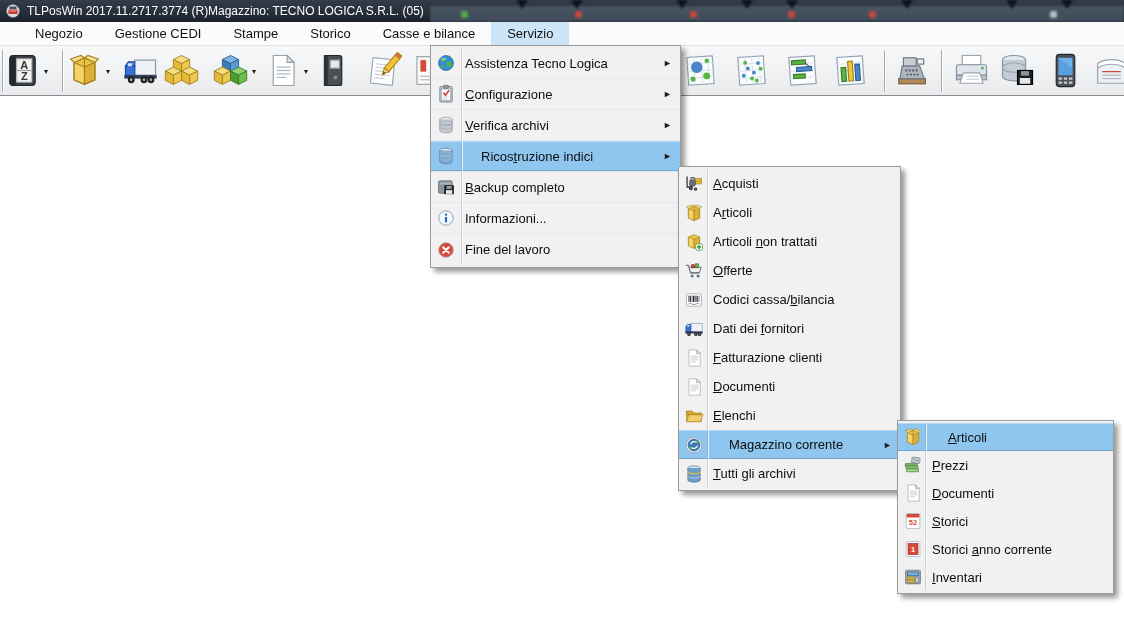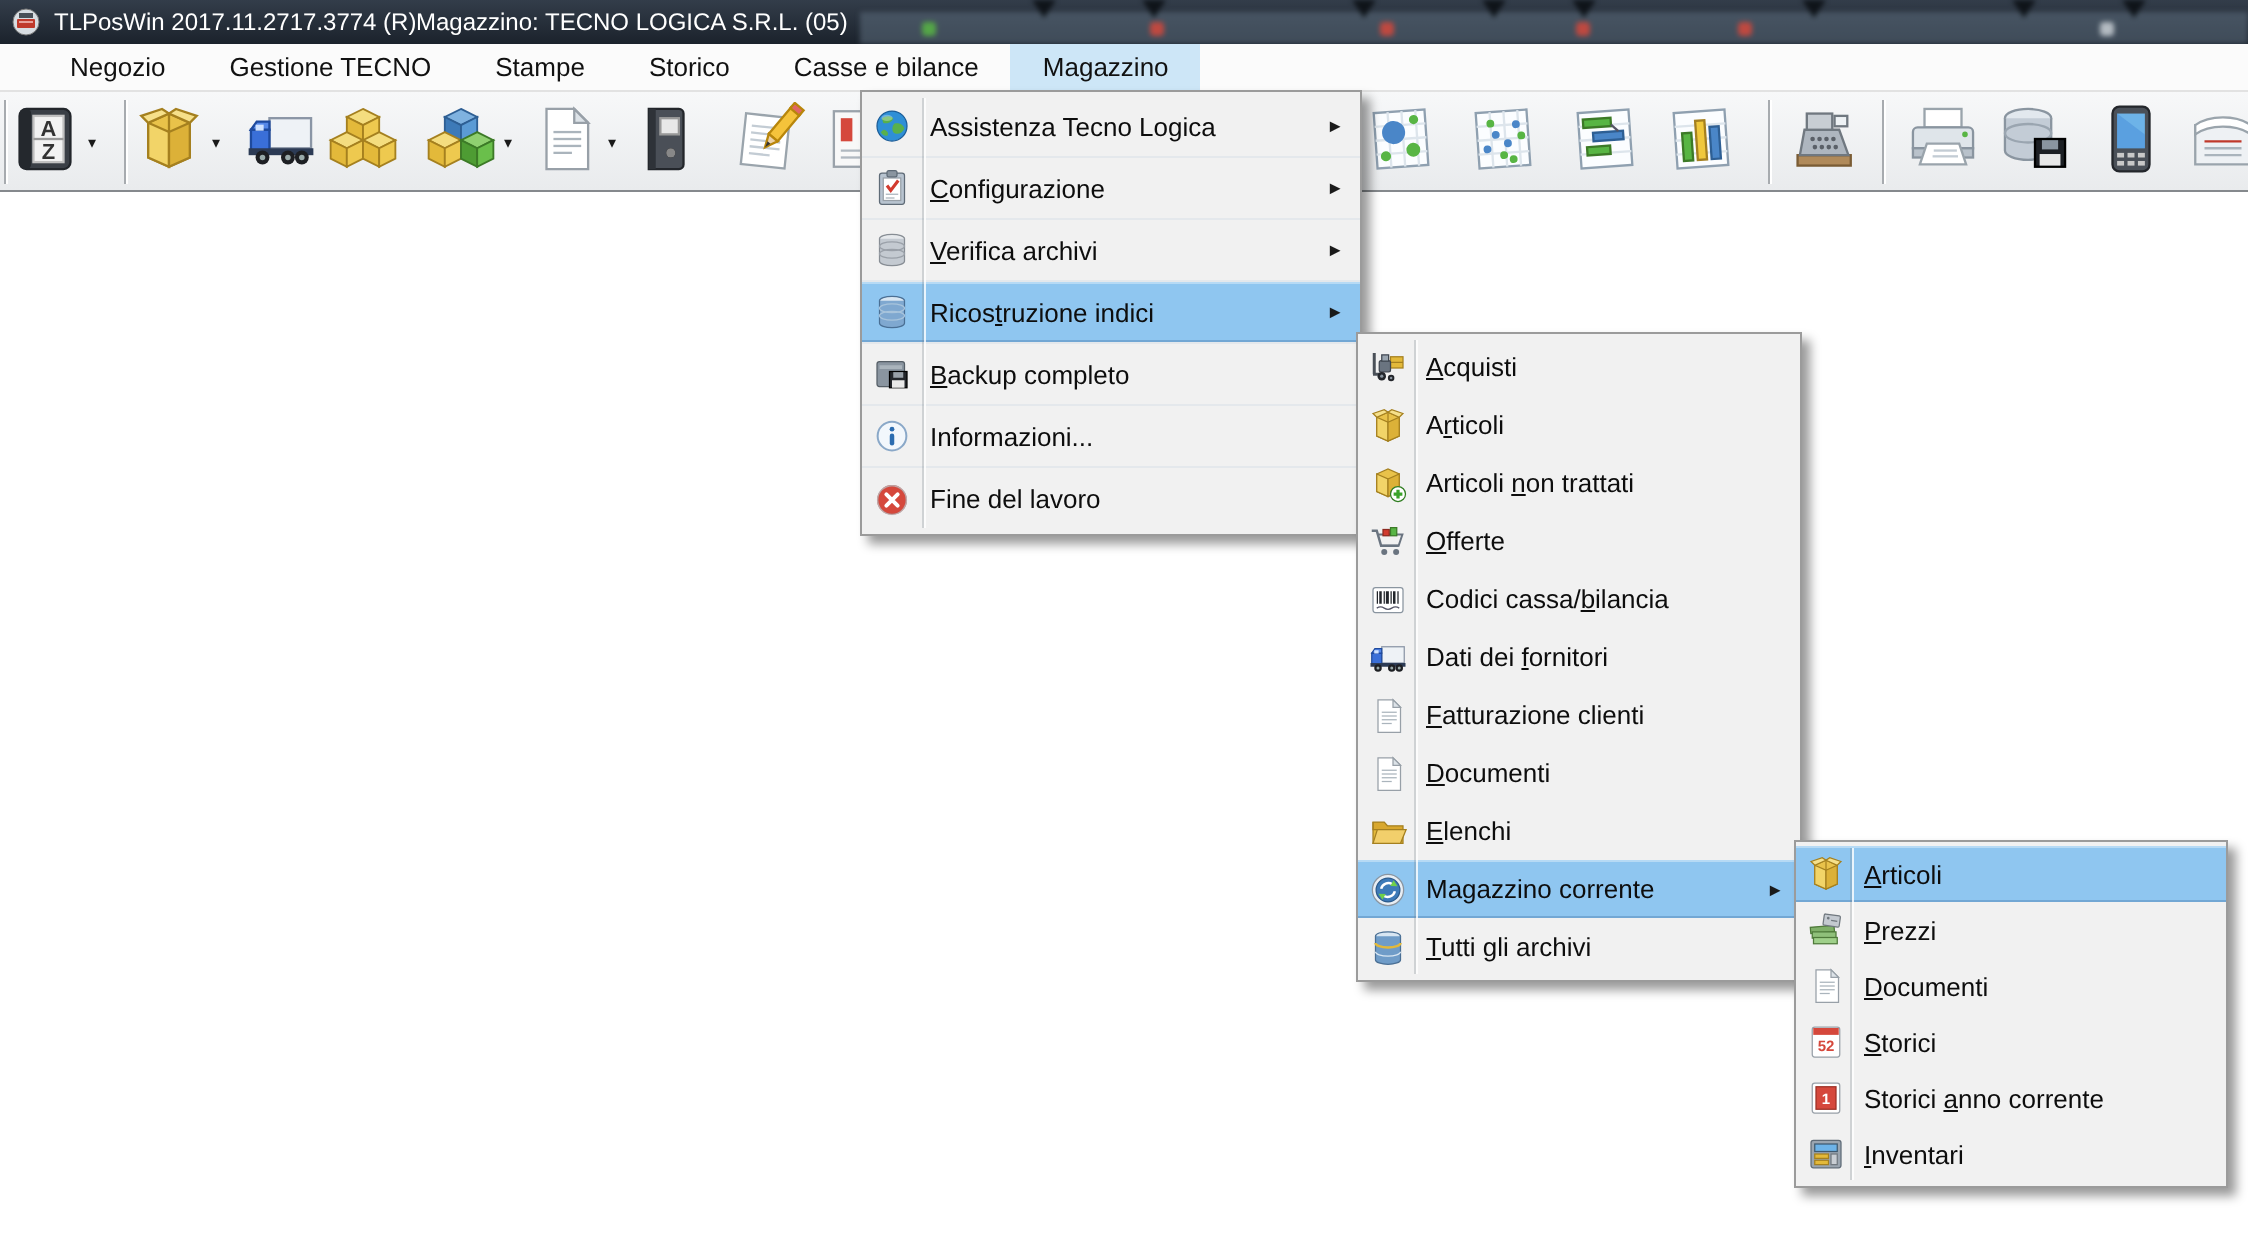--- a/index.html
+++ b/index.html
@@ -42,21 +42,21 @@
   .menu .vline{position:absolute;top:3px;bottom:3px;width:1px;background:rgba(120,128,136,.28);
                box-shadow:1px 0 0 rgba(255,255,255,.8);z-index:2;}
   .mrow{position:relative;display:flex;align-items:center;font-size:13px;color:#0d0d0d;
         box-sizing:border-box;cursor:default;}
   .mrow .micon{position:absolute;left:5px;top:50%;margin-top:-10px;width:20px;height:20px;}
   .mrow .micon svg{width:20px;height:20px;}
   .mrow .mlabel{margin-left:34px;white-space:nowrap;}
   .mrow .mlabel u{text-decoration:underline;}
   .mrow .marrow{position:absolute;right:8px;font-size:9px;color:#1a1a1a;}
   .mrow.selected{background:var(--sel,#8fc6f0);
-                 box-shadow:inset 0 1px 0 rgba(255,255,255,.35), inset 0 -1px 0 rgba(60,110,160,.35);}
+                 box-shadow:inset 0 1px 0 rgba(255,255,255,.35), inset 0 -1px 0 rgba(60,110,160,.35);padding-left:16px;}
 
   .menu-servizio{left:430px;top:45px;width:251px;z-index:10;}
   .menu-servizio .mrow{height:31px;border-bottom:1px solid #e4e8ec;}
   .menu-servizio .mrow:last-child{border-bottom:none;}
   .menu-servizio .vline{left:30px;}
 
   .menu-ricostruzione{left:678px;top:166px;width:223px;z-index:11;}
   .menu-ricostruzione .mrow{height:29px;}
   .menu-ricostruzione .vline{left:28px;}
 
@@ -95,33 +95,33 @@
       <div class="tab-dot" style="left:439px;background:#d5483c"></div>
       <div class="tab-dot" style="left:620px;background:#c8ced4"></div>
     </div>
   </div>
 
   <div class="menubar" id="menubar">
       <div class="mbitem">
         <span>Negozio</span>
       </div>
       <div class="mbitem">
-        <span>Gestione TECNO</span>
+        <span>Gestione CEDI</span>
       </div>
       <div class="mbitem">
         <span>Stampe</span>
       </div>
       <div class="mbitem">
         <span>Storico</span>
       </div>
       <div class="mbitem">
         <span>Casse e bilance</span>
       </div>
       <div class="mbitem active">
-        <span>Magazzino</span>
+        <span>Servizio</span>
       </div>
     </div>
 
   <div class="toolbar" id="toolbar">
       <div class="tsep" style="left: 2px;"></div>
       <div class="tbtn" style="left: 4px;">
         <span><svg viewBox="0 0 32 32" xmlns="http://www.w3.org/2000/svg">
             <rect x="5" y="3" width="22" height="26" rx="3" fill="#3a3f46" stroke="#22262b"></rect>
             <rect x="5" y="3" width="5" height="26" rx="2" fill="#24282d"></rect>
             <rect x="11" y="6" width="13" height="20" fill="#f2f2f2" stroke="#c0c0c0"></rect>

